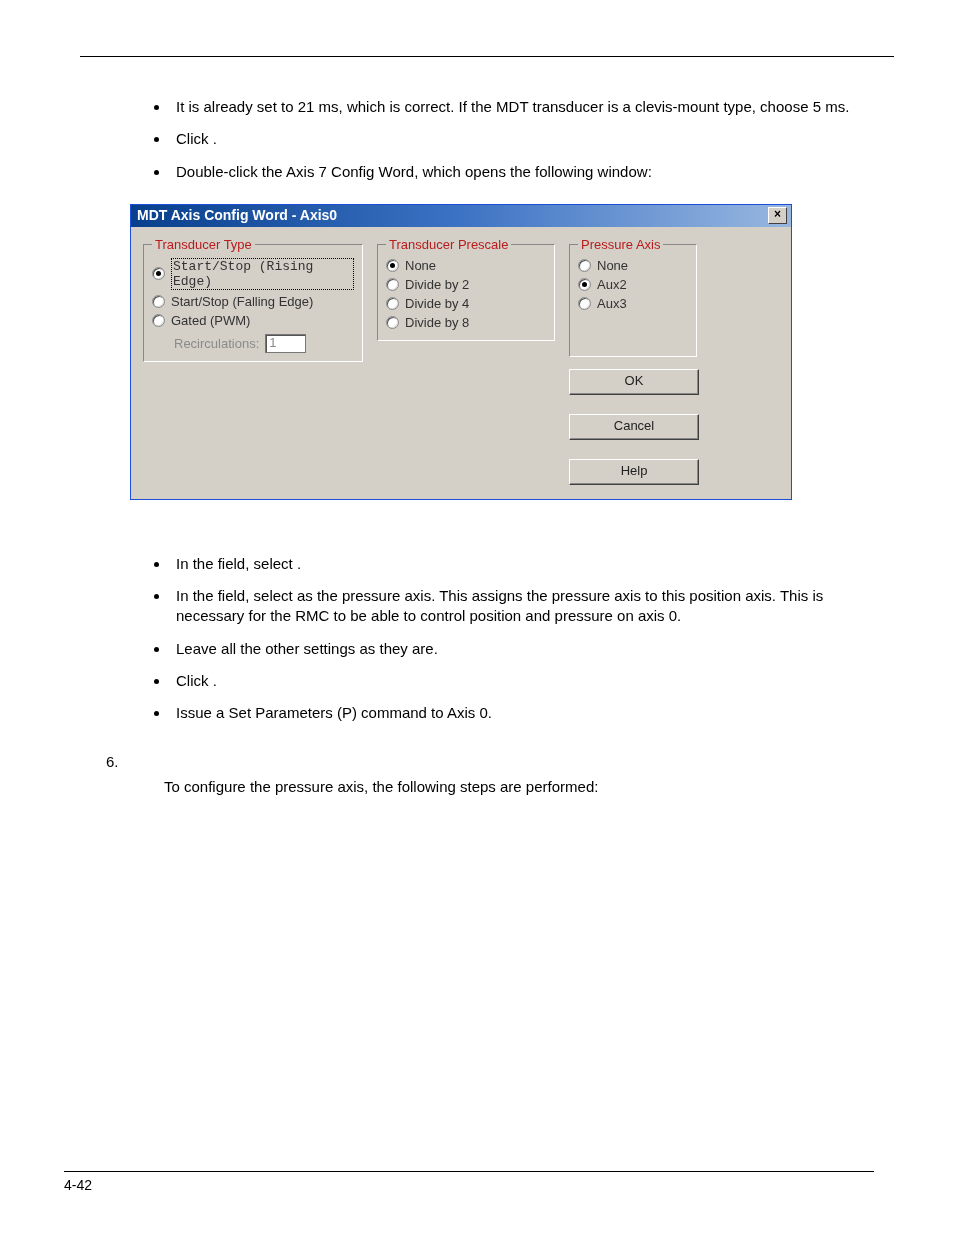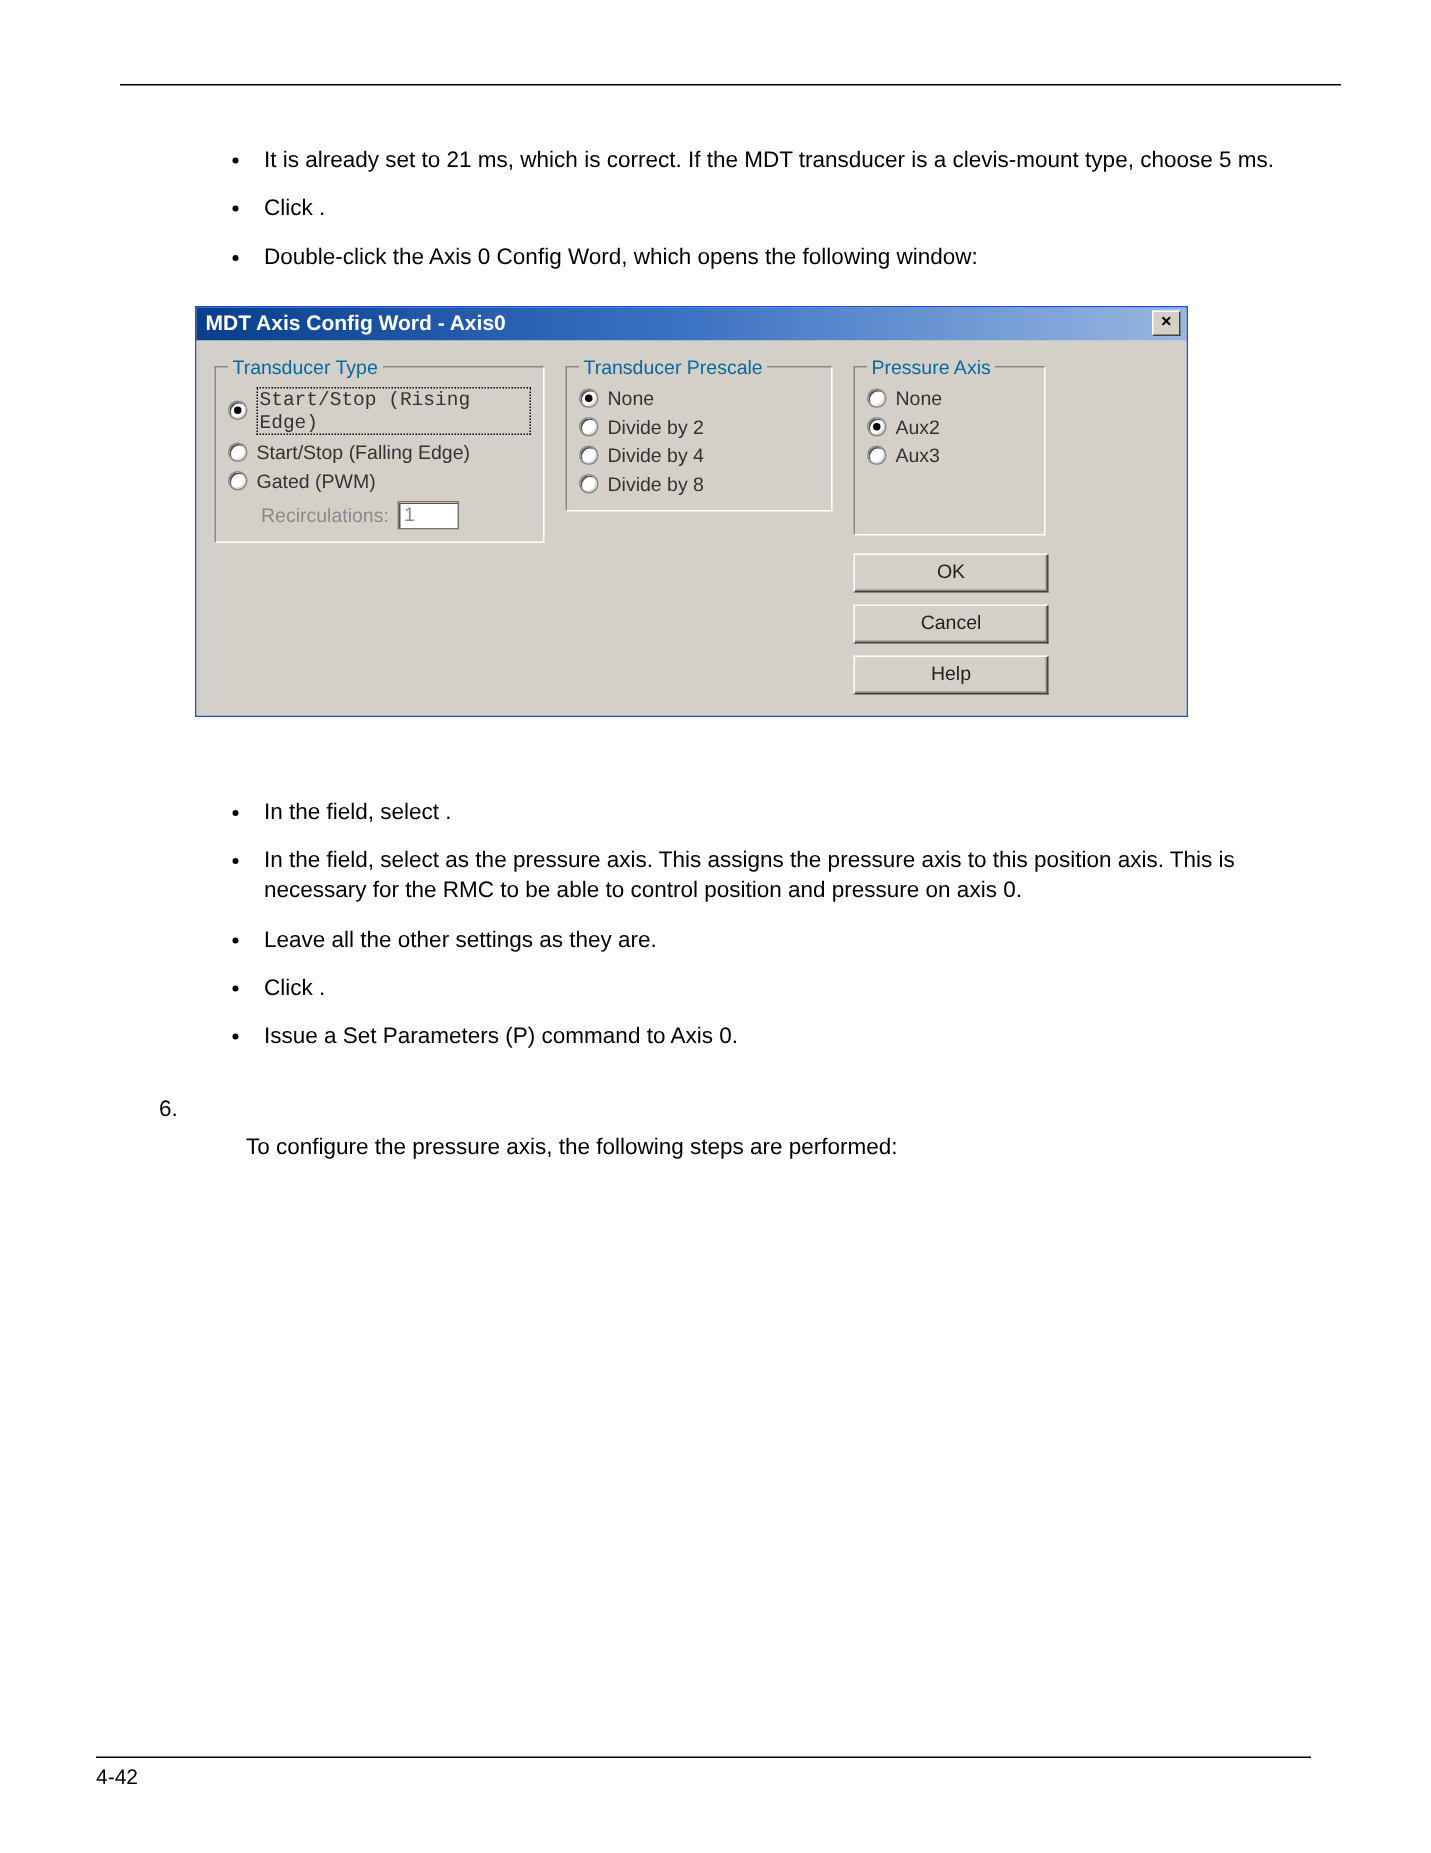--- a/index.html
+++ b/index.html
@@ -91,21 +91,21 @@
     border: 1px solid #fff;
     border-top-color: #888;
     border-left-color: #888;
     margin: 0;
     padding: 4px 8px 8px 8px;
     border-radius: 0;
   }
   fieldset.fs legend {
     padding: 0 3px;
     font-size: 13px;
-    color: #0369a1;
+    color: #b91c1c;
   }
   .opt {
     display: flex;
     align-items: center;
     gap: 6px;
     padding: 2px 0;
     font-size: 13px;
   }
   .radio {
     width: 11px;
@@ -173,21 +173,21 @@
     box-shadow: inset -1px -1px 0 #888;
     text-align: center;
     line-height: 22px;
     font-size: 13px;
     color: #222;
   }
   .btn-stack {
     margin-top: 12px;
     display: flex;
     flex-direction: column;
-    gap: 8px;
+    gap: 19px;
   }
   .numlist {
     padding-left: 26px;
     font-size: 15px;
   }
   .numitem {
     margin-top: 30px;
     margin-bottom: 8px;
   }
   .numidx { display: inline-block; width: 26px; }
@@ -206,21 +206,21 @@
 </style>
 </head>
 <body>
 
 <div class="page">
   <hr class="hr">
 
   <ul class="bullets">
     <li>It is already set to 21 ms, which is correct. If the MDT transducer is a clevis-mount type, choose 5 ms.</li>
     <li>Click                        .</li>
-    <li>Double-click the Axis 0 Config Word, which opens the following window:</li>
+    <li>Double-click the Axis 7 Config Word, which opens the following window:</li>
   </ul>
 
   <div class="dialog">
     <div class="titlebar">
       <span>MDT Axis Config Word - Axis0</span>
       <span class="close-btn">×</span>
     </div>
     <div class="dlg-body">
 
       <div class="col col1">

